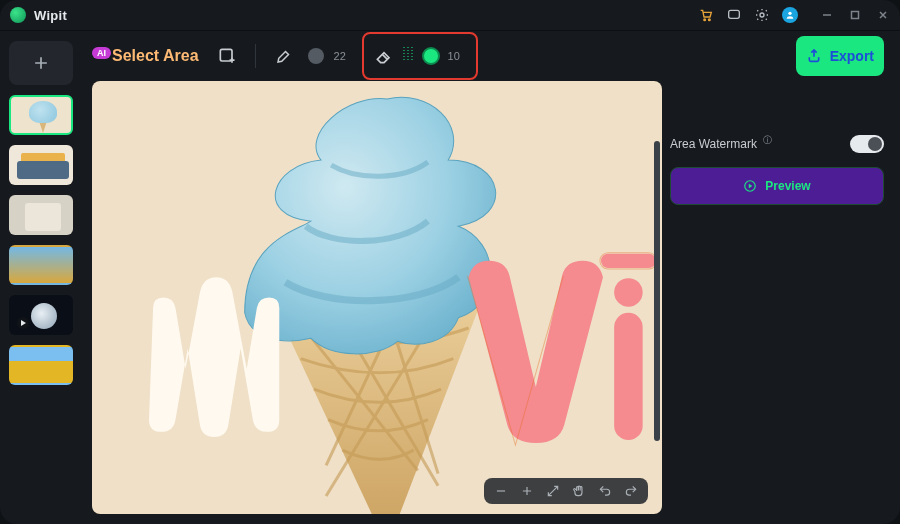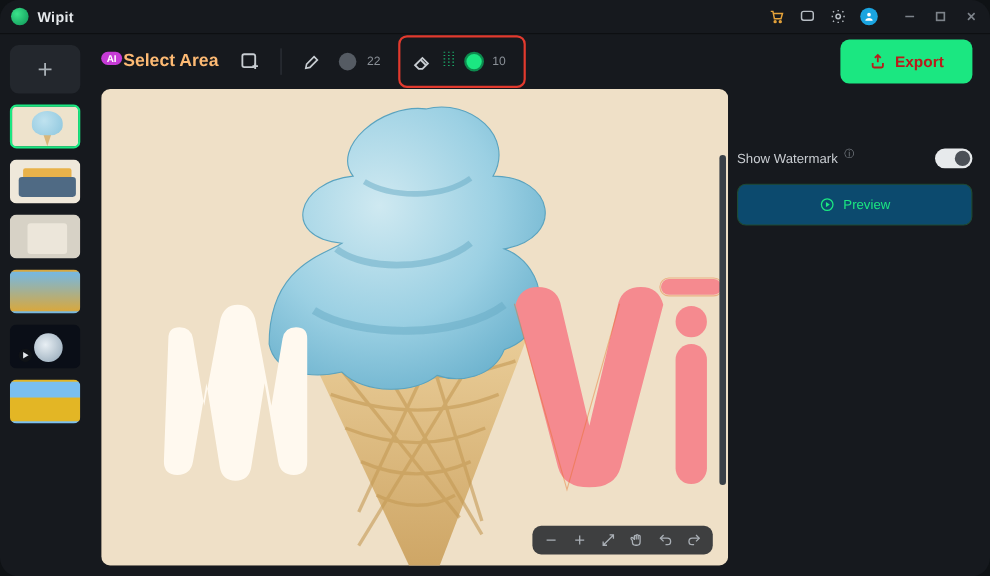--- a/index.html
+++ b/index.html
@@ -57,39 +57,39 @@
   .ai-badge{background:#c63bd6;color:#fff;font-size:9px;font-weight:700;padding:1px 5px;border-radius:6px;}
   .sel-label{font-size:16px;color:#fdba74;font-weight:700;}
   .sel-group{display:flex;align-items:flex-start;gap:1px;margin-right:4px;}
   .tb-sep{width:1px;height:24px;background:#30353c;margin:0 4px;}
   .tool-btn{width:28px;height:28px;display:flex;align-items:center;justify-content:center;color:#c8cdd2;border-radius:6px;}
   .brush-knob{width:16px;height:16px;border-radius:50%;background:#555b63;}
   .size-label{font-size:11px;color:var(--muted);min-width:18px;}
   .eraser-box{display:flex;align-items:center;gap:8px;border:2px solid var(--red);border-radius:8px;padding:4px 10px;height:48px;box-sizing:border-box;}
   .round-knob{width:18px;height:18px;border-radius:50%;background:var(--accent);border:2px solid #0d8a4e;box-sizing:border-box;}
   .toolbar .grow{flex:1;}
-  .export-btn{background:var(--accent);color:#b91c1c;font-weight:700;font-size:14px;height:40px;padding:0 26px;border-radius:8px;display:flex;align-items:center;gap:8px;margin-right:6px;}
+  .export-btn{background:var(--accent);color:#1d4ed8;font-weight:700;font-size:14px;height:40px;padding:0 10px;border-radius:8px;display:flex;align-items:center;gap:8px;margin-right:6px;}
 
   .canvas-row{flex:1;display:flex;min-height:0;padding:0 10px 10px 10px;gap:8px;}
   .canvas-wrap{flex:1;position:relative;border-radius:8px;overflow:hidden;background:#000;}
   .canvas{position:absolute;inset:0;}
   .canvas svg{width:100%;height:100%;display:block;}
   .v-scroll{position:absolute;right:2px;top:60px;width:6px;height:300px;background:#3a4047;border-radius:3px;}
   .canvas-toolbar{position:absolute;right:14px;bottom:10px;background:rgba(30,34,40,.85);border-radius:8px;padding:6px 10px;display:flex;gap:12px;align-items:center;}
   .canvas-toolbar .ci{width:14px;height:14px;color:#aab0b6;display:flex;align-items:center;justify-content:center;}
 
   
   .rightp{width:220px;display:flex;flex-direction:column;gap:12px;padding:0 6px 10px 0;box-sizing:border-box;}
   .rightp .inner{display:flex;flex-direction:column;gap:14px;padding-top:54px;}
   .wm-row{display:flex;align-items:center;gap:6px;font-size:12px;color:#c9cdd2;}
   .wm-row .sp{flex:1;}
   .info-dot{font-size:9px;color:#8a9097;transform:translateY(-4px);}
   .toggle{width:34px;height:18px;border-radius:10px;background:#e7eaec;position:relative;}
   .toggle::after{content:"";position:absolute;right:2px;top:2px;width:14px;height:14px;border-radius:50%;background:#4b5057;}
-  .preview-btn{height:36px;border:1px solid #1f4a33;background:#0c4a6e;border-radius:8px;display:flex;align-items:center;justify-content:center;gap:8px;color:var(--accent);font-size:12px;font-weight:400;}
+  .preview-btn{height:36px;border:1px solid #1f4a33;background:#4c1d95;border-radius:8px;display:flex;align-items:center;justify-content:center;gap:8px;color:var(--accent);font-size:12px;font-weight:700;}
 
   svg{overflow:visible;}
 </style>
 </head>
 <body>
 
 <div class="app">
 
   <div class="titlebar">
     <div class="logo-dot"></div>
@@ -294,21 +294,21 @@
                   <path d="M15 14l5-5-5-5"></path>
                   <path d="M20 9H9a5 5 0 0 0 0 10h3"></path>
                 </svg>
               </div>
           </div>
         </div>
 
         <div class="rightp">
           <div class="inner">
             <div class="wm-row">
-              <span>Show Watermark</span>
+              <span>Area Watermark</span>
               <span class="info-dot">ⓘ</span>
               <span class="sp"></span>
               <div class="toggle"></div>
             </div>
             <div class="preview-btn">
               <svg width="14" height="14" viewBox="0 0 24 24" fill="none" stroke="currentColor" stroke-width="2">
                   <circle cx="12" cy="12" r="9"></circle>
                   <path d="M10 8l6 4-6 4z" fill="currentColor" stroke="none"></path>
                 </svg>
               <span>Preview</span>

